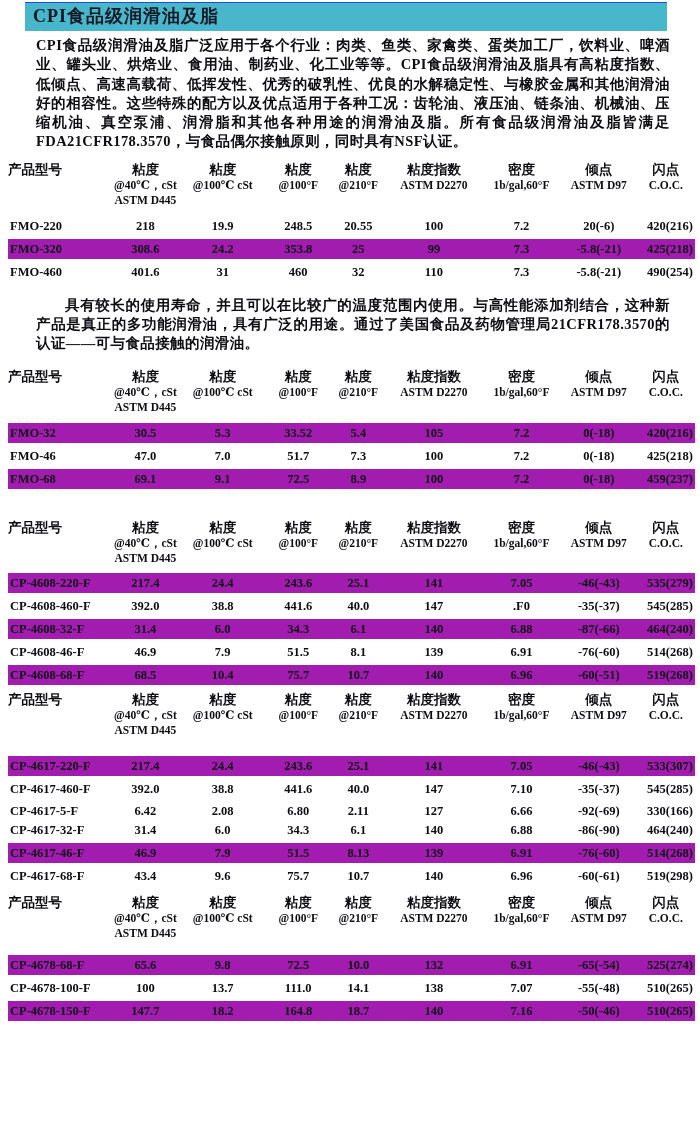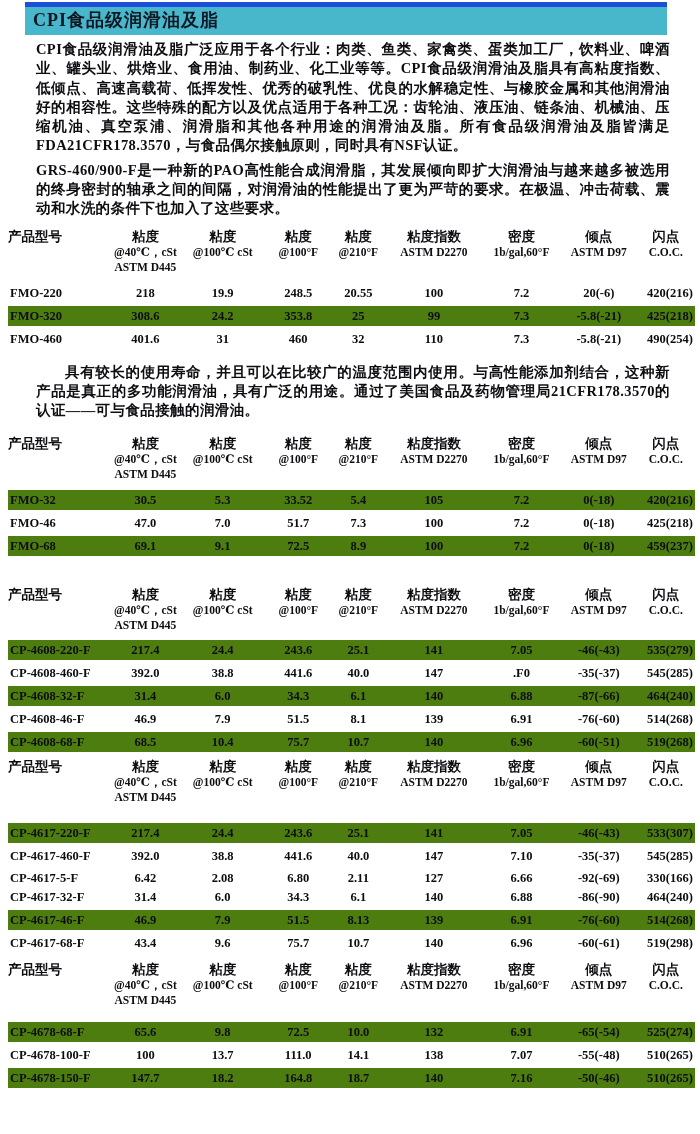--- a/index.html
+++ b/index.html
@@ -4,21 +4,21 @@
 <style>
   html,body{margin:0;padding:0;}
   body{
     width:700px;height:1134px;background:#ffffff;overflow:hidden;
     font-family:"Liberation Serif","DejaVu Serif",serif;
     color:#0d0d12;
   }
   .section-bar{
     margin:2px 33px 0 25px;
     background:#49b7cb;
-    border-top:5px solid #1d4ed8;
+    border-top:1px solid #1d4ed8;
     padding:1px 8px 3px 8px;
     font-size:18px;font-weight:bold;color:#101824;
     letter-spacing:1px;
   }
   .section-bar.second{margin-top:14px;}
   .body-text{
     margin:5px 30px 0 36px;
     font-size:14.5px;font-weight:bold;line-height:19.3px;
     text-align:justify;letter-spacing:0.4px;
   }
@@ -44,33 +44,32 @@
   .hline + .hline{font-size:11.5px;line-height:15px;}
   .drow{margin-bottom:3px;height:20px;}
   .drow.tight{margin-bottom:0;height:18px;}
   .dcell{
     font-size:12.5px;font-weight:bold;line-height:20px;
     text-align:center;white-space:nowrap;
   }
   .drow.tight .dcell{line-height:18px;}
   .dcell.c0{text-align:left;padding-left:2px;}
   .dcell.c8{text-align:right;padding-right:2px;}
-  .drow.hl{background:#4d7c0f;}
+  .drow.hl{background:#a21caf;}
 </style>
 </head>
 <body>
 
 <div>
 
   <div class="section-bar">CPI食品级润滑油及脂</div>
 
   <p class="body-text">CPI食品级润滑油及脂广泛应用于各个行业：肉类、鱼类、家禽类、蛋类加工厂，饮料业、啤酒业、罐头业、烘焙业、食用油、制药业、化工业等等。CPI食品级润滑油及脂具有高粘度指数、低倾点、高速高载荷、低挥发性、优秀的破乳性、优良的水解稳定性、与橡胶金属和其他润滑油好的相容性。这些特殊的配方以及优点适用于各种工况：齿轮油、液压油、链条油、机械油、压缩机油、真空泵浦、润滑脂和其他各种用途的润滑油及脂。所有食品级润滑油及脂皆满足FDA21CFR178.3570，与食品偶尔接触原则，同时具有NSF认证。</p>
 
 
-  <p class="body-text">GRS-460/900-F是一种新的PAO高性能合成润滑脂，其发展倾向即扩大润滑油与越来越多被选用的终身密封的轴承之间的间隔，对润滑油的性能提出了更为严苛的要求。在极温、冲击荷载、震动和水洗的条件下也加入了这些要求。</p>
 
   <div class="tbl" id="table-0">
       <div class="trow thead">
         <div class="hcell c0">
           <div class="hline">产品型号</div>
         </div>
         <div class="hcell c1">
           <div class="hline">粘度</div>
           <div class="hline">@40℃，cSt</div>
           <div class="hline">ASTM D445</div>

